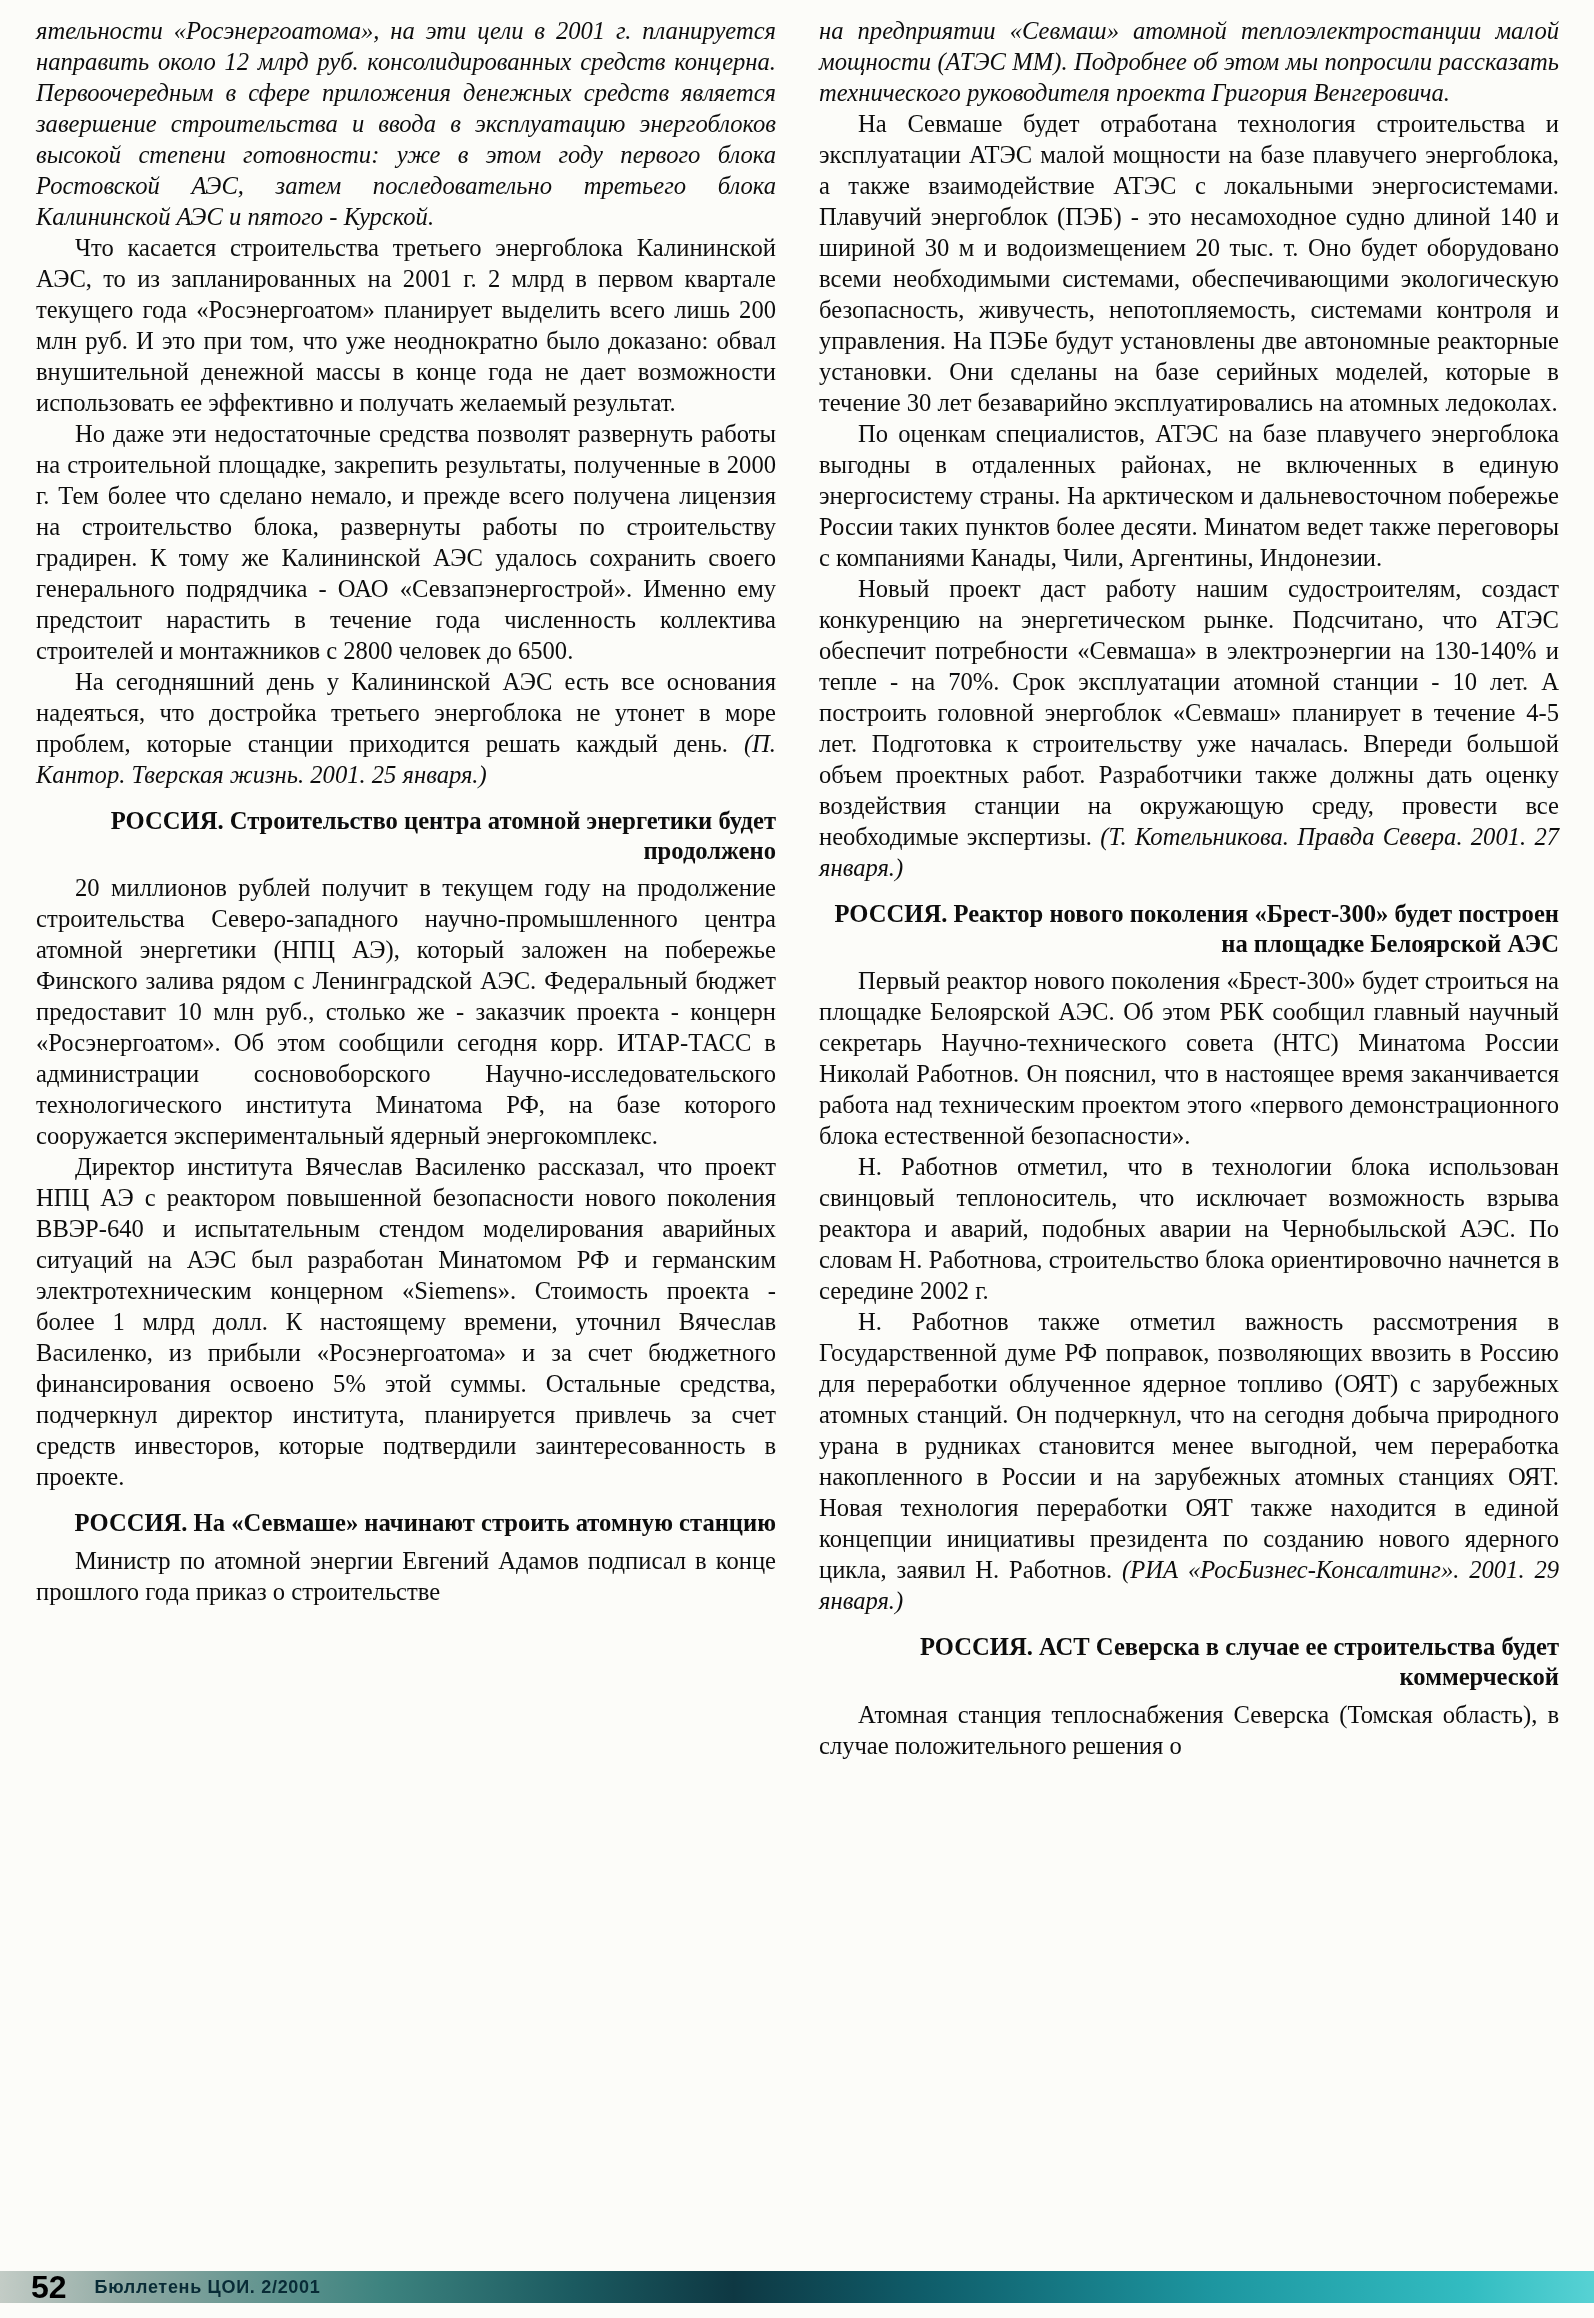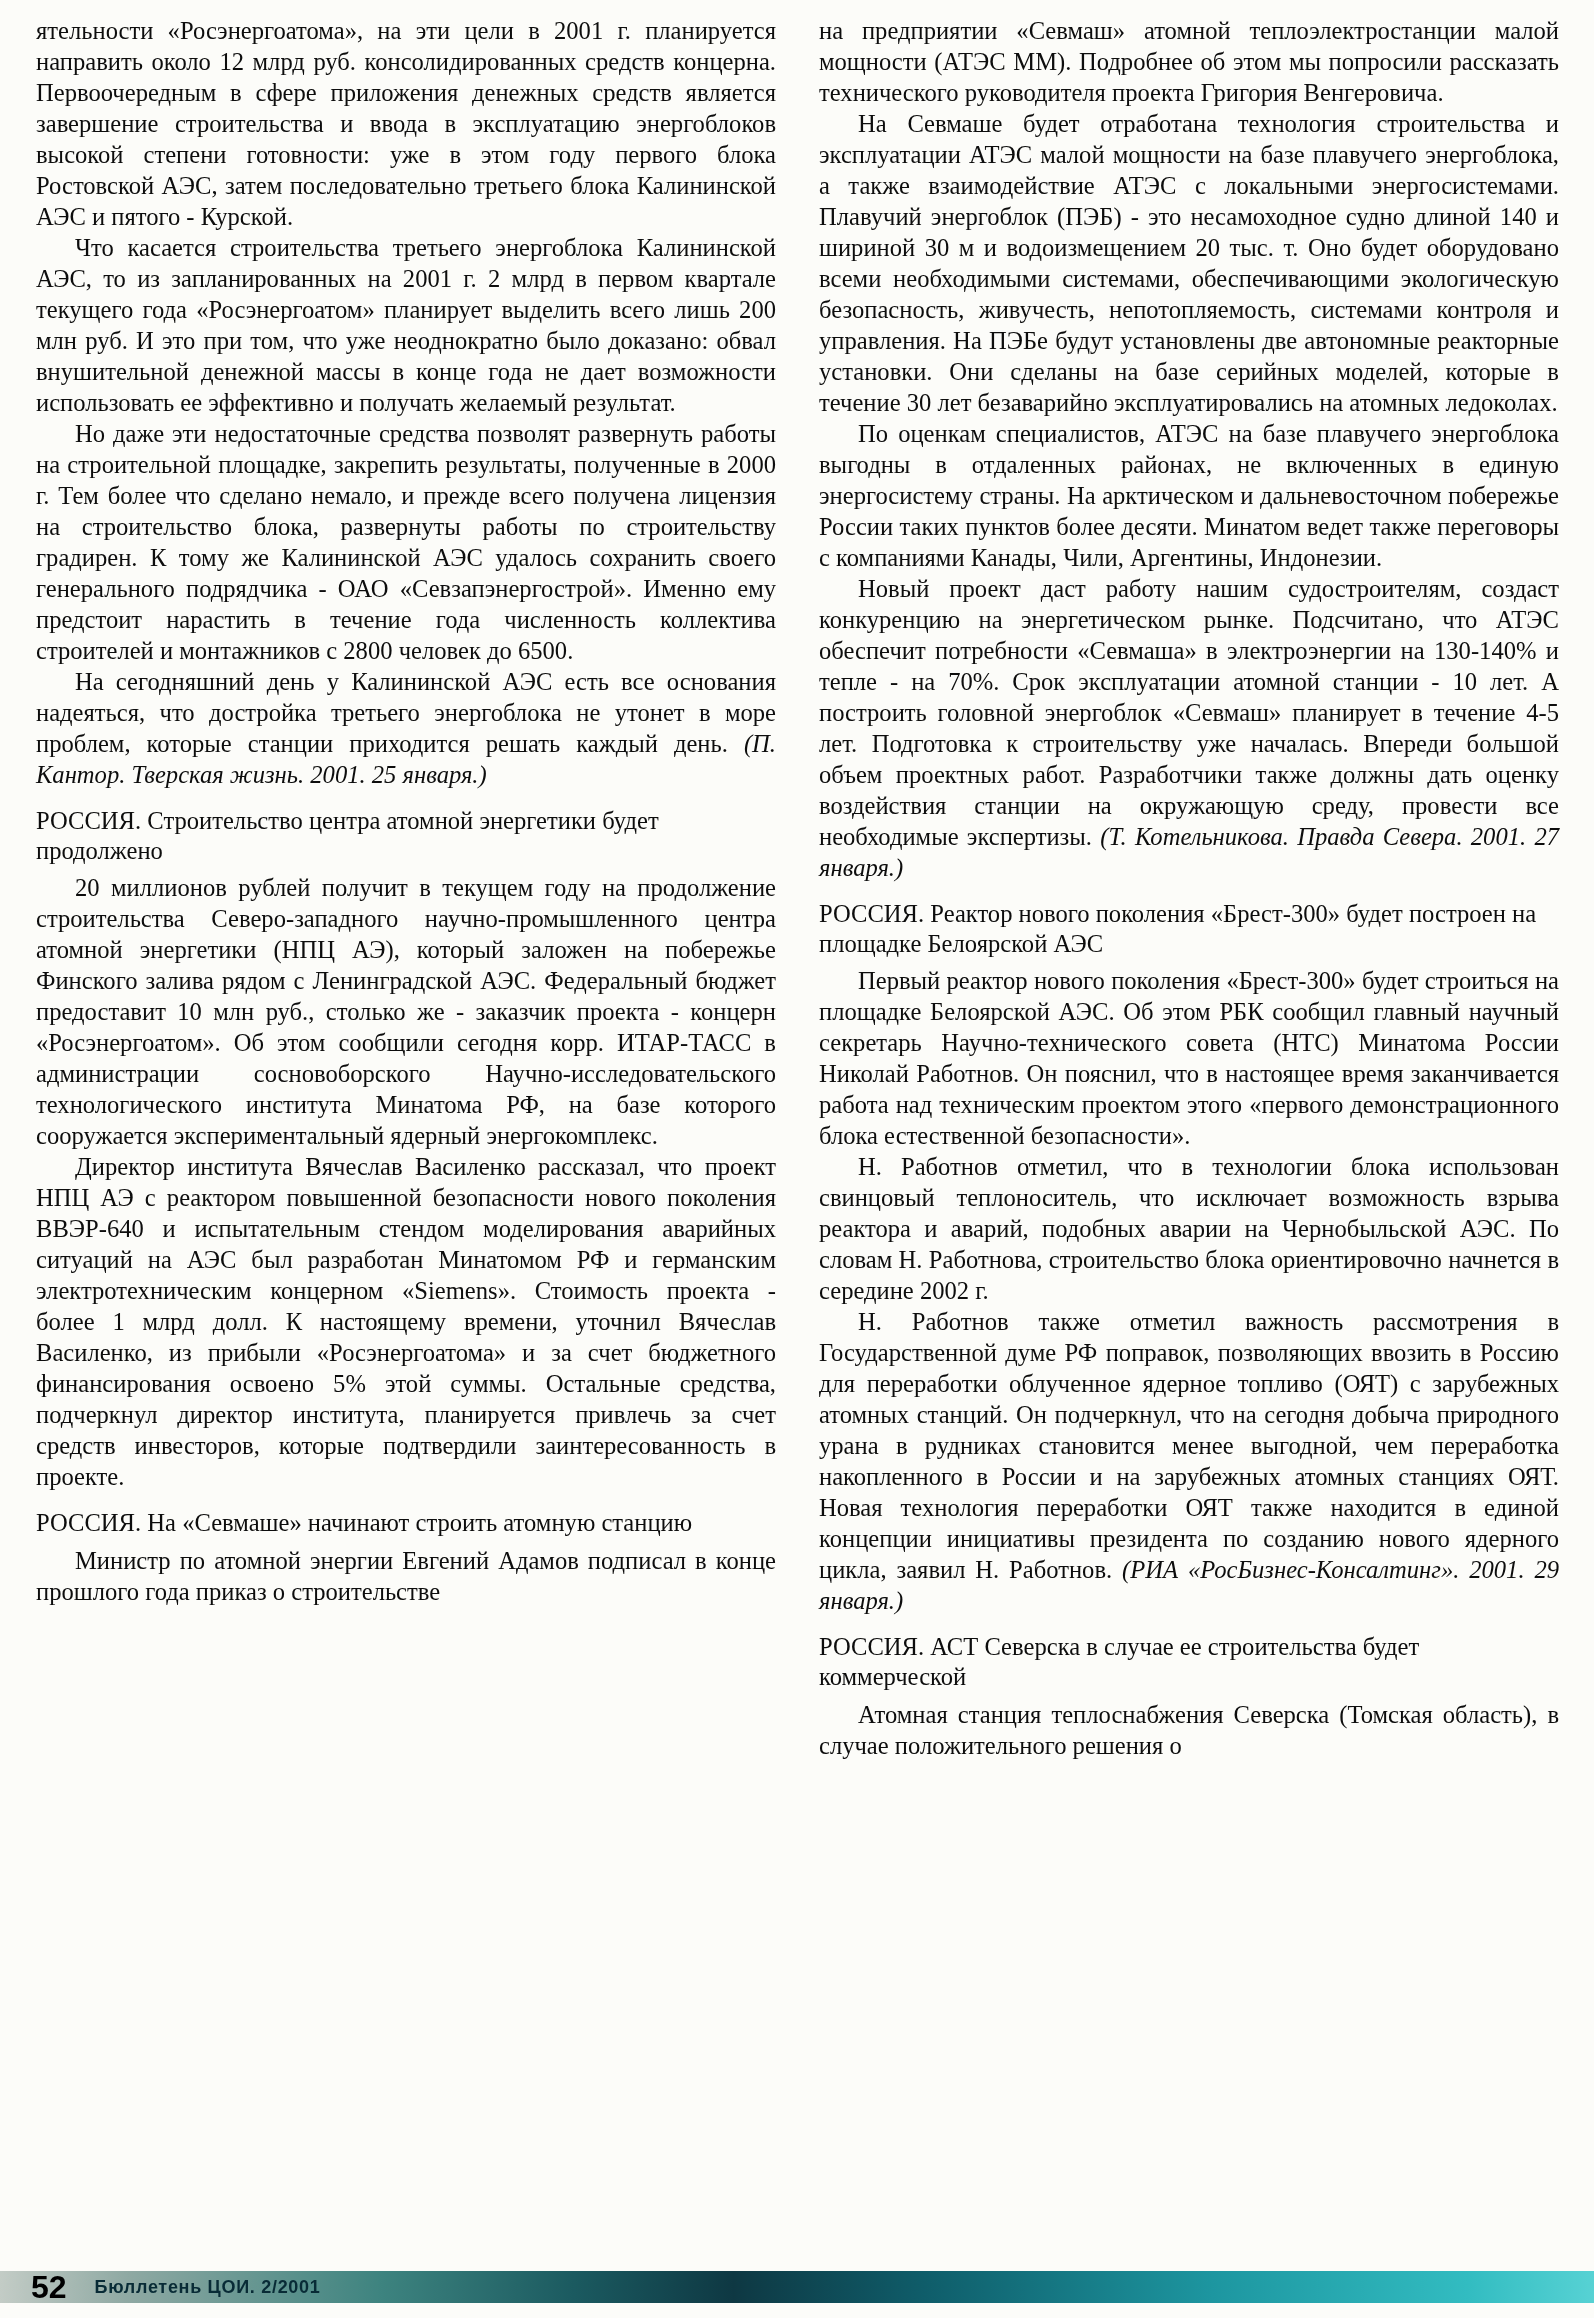--- a/index.html
+++ b/index.html
@@ -34,27 +34,28 @@
   }
   p.para {
     margin: 0;
     text-indent: 39px;
     text-align: justify;
     hyphens: auto;
     -webkit-hyphens: auto;
   }
   p.cont {
     text-indent: 0;
+    font-style: italic;
   }
   h2.heading {
     font-size: 24.6px;
     line-height: 30px;
-    font-weight: normal;
+    font-weight: bold;
     margin: 16px 0 6.6px 0;
-    text-align: left;
+    text-align: right;
     text-indent: 0;
   }
   .citation {
     font-style: italic;
   }
   .footer-bar {
     position: absolute;
     left: 0;
     right: 0;
     bottom: 16px;

